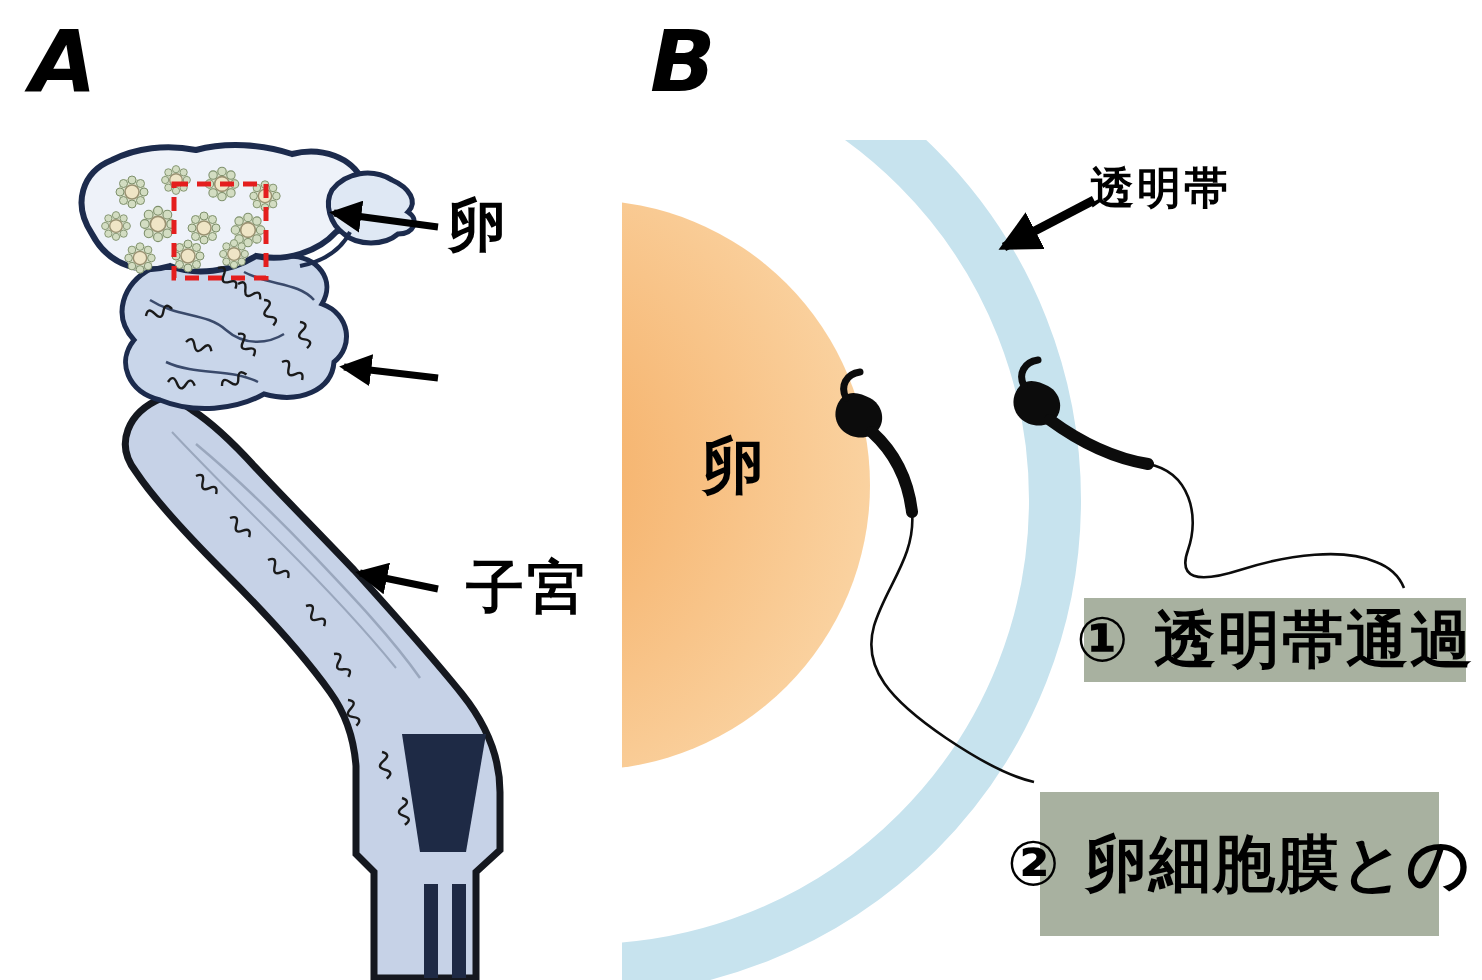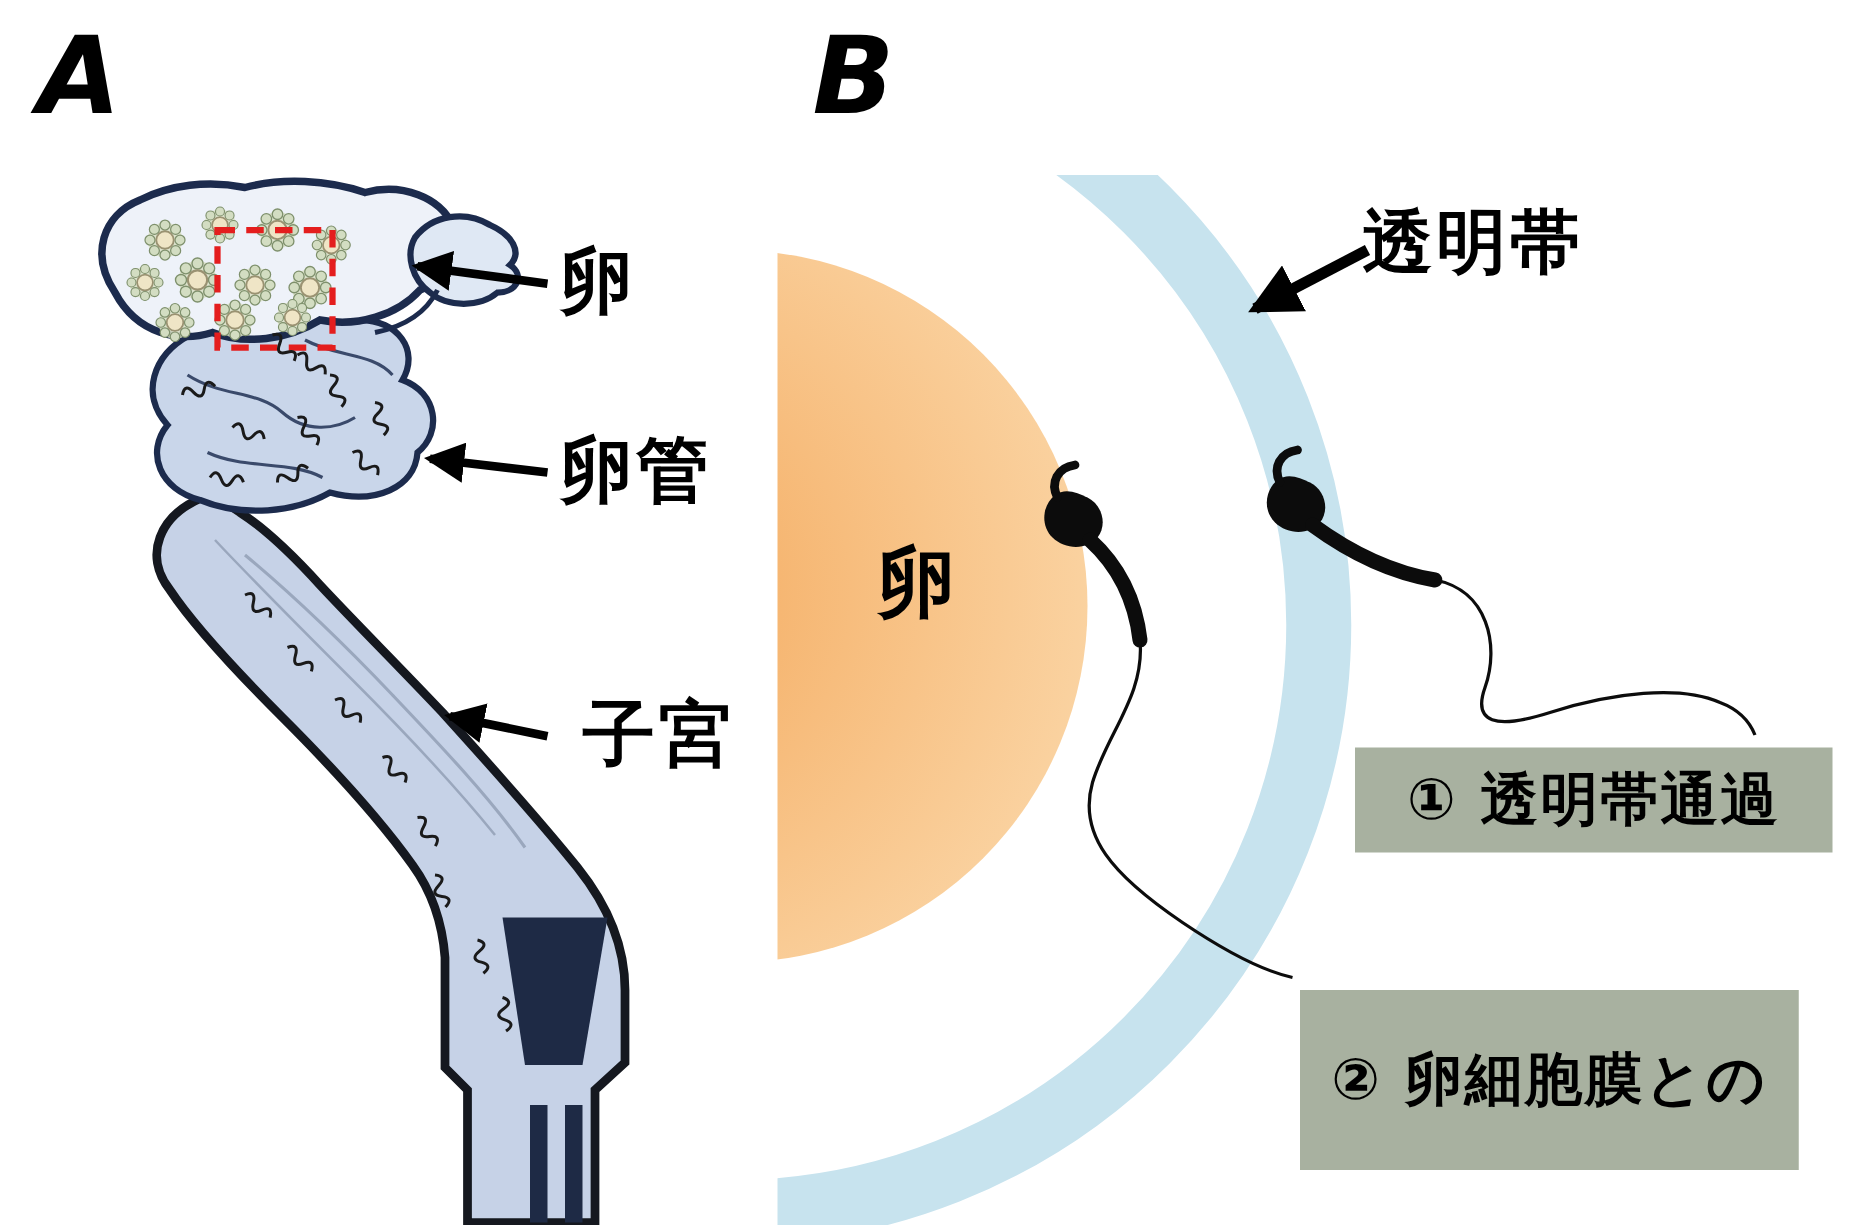--- a/index.html
+++ b/index.html
@@ -20,28 +20,28 @@
   svg.layer{position:absolute;left:0;top:0;width:1482px;height:980px;}
   .panel-letter{
     position:absolute;font-size:86px;font-weight:900;font-style:italic;
     line-height:1;letter-spacing:0;
   }
   .jp-label{
     position:absolute;font-weight:900;color:#000;line-height:1.1;letter-spacing:3px;
     white-space:nowrap;
   }
   .lbl-58{font-size:58px;}
-  .lbl-56{font-size:56px;}
+  .lbl-56{font-size:44px;}
   .lbl-62{font-size:62px;}
   .step-box{
     position:absolute;background:var(--box-sage);
     display:flex;flex-direction:column;align-items:center;justify-content:center;
     font-weight:900;color:#000;text-align:center;
   }
-  .step-box .step-line{font-size:46px;line-height:1.42;letter-spacing:2px;white-space:nowrap;}
+  .step-box .step-line{font-size:62px;line-height:1.42;letter-spacing:2px;white-space:nowrap;}
   #step-box-1{left:1084px;top:598px;width:382px;height:84px;}
   #step-box-2{left:1040px;top:792px;width:399px;height:144px;}
 </style>
 </head>
 <body>
 
 <div class="canvas">
 
   <svg class="layer" viewBox="0 0 1482 980">
     <defs>
@@ -160,21 +160,20 @@
       <path d="M 1148,464 C 1190,472 1200,516 1188,550 C 1178,578 1196,584 1240,570 C 1290,554 1344,548 1376,562 C 1392,568 1400,578 1404,588" stroke-width="2.6"></path>
     </g>
 
     <line x1="1094" y1="200" x2="1004" y2="247" stroke="#000" stroke-width="9" marker-end="url(#ah2)"></line>
   </svg>
 
   <div class="panel-letter" style="left:30px;top:18px;">A</div>
   <div class="panel-letter" style="left:650px;top:18px;">B</div>
 
   <div class="jp-label lbl-58" style="left:448px;top:194px;">卵</div>
-  <div class="jp-label lbl-58" style="left:448px;top:345px;">卵管</div>
   <div class="jp-label lbl-58" style="left:466px;top:556px;">子宮</div>
 
   <div class="jp-label lbl-56" style="left:1090px;top:164px;">透明帯</div>
   <div class="jp-label lbl-62" style="left:702px;top:432px;">卵</div>
 
   <div class="step-box" id="step-box-1">
     <div class="step-line">① 透明帯通過</div>
   </div>
   <div class="step-box" id="step-box-2">
     <div class="step-line">② 卵細胞膜との</div>

